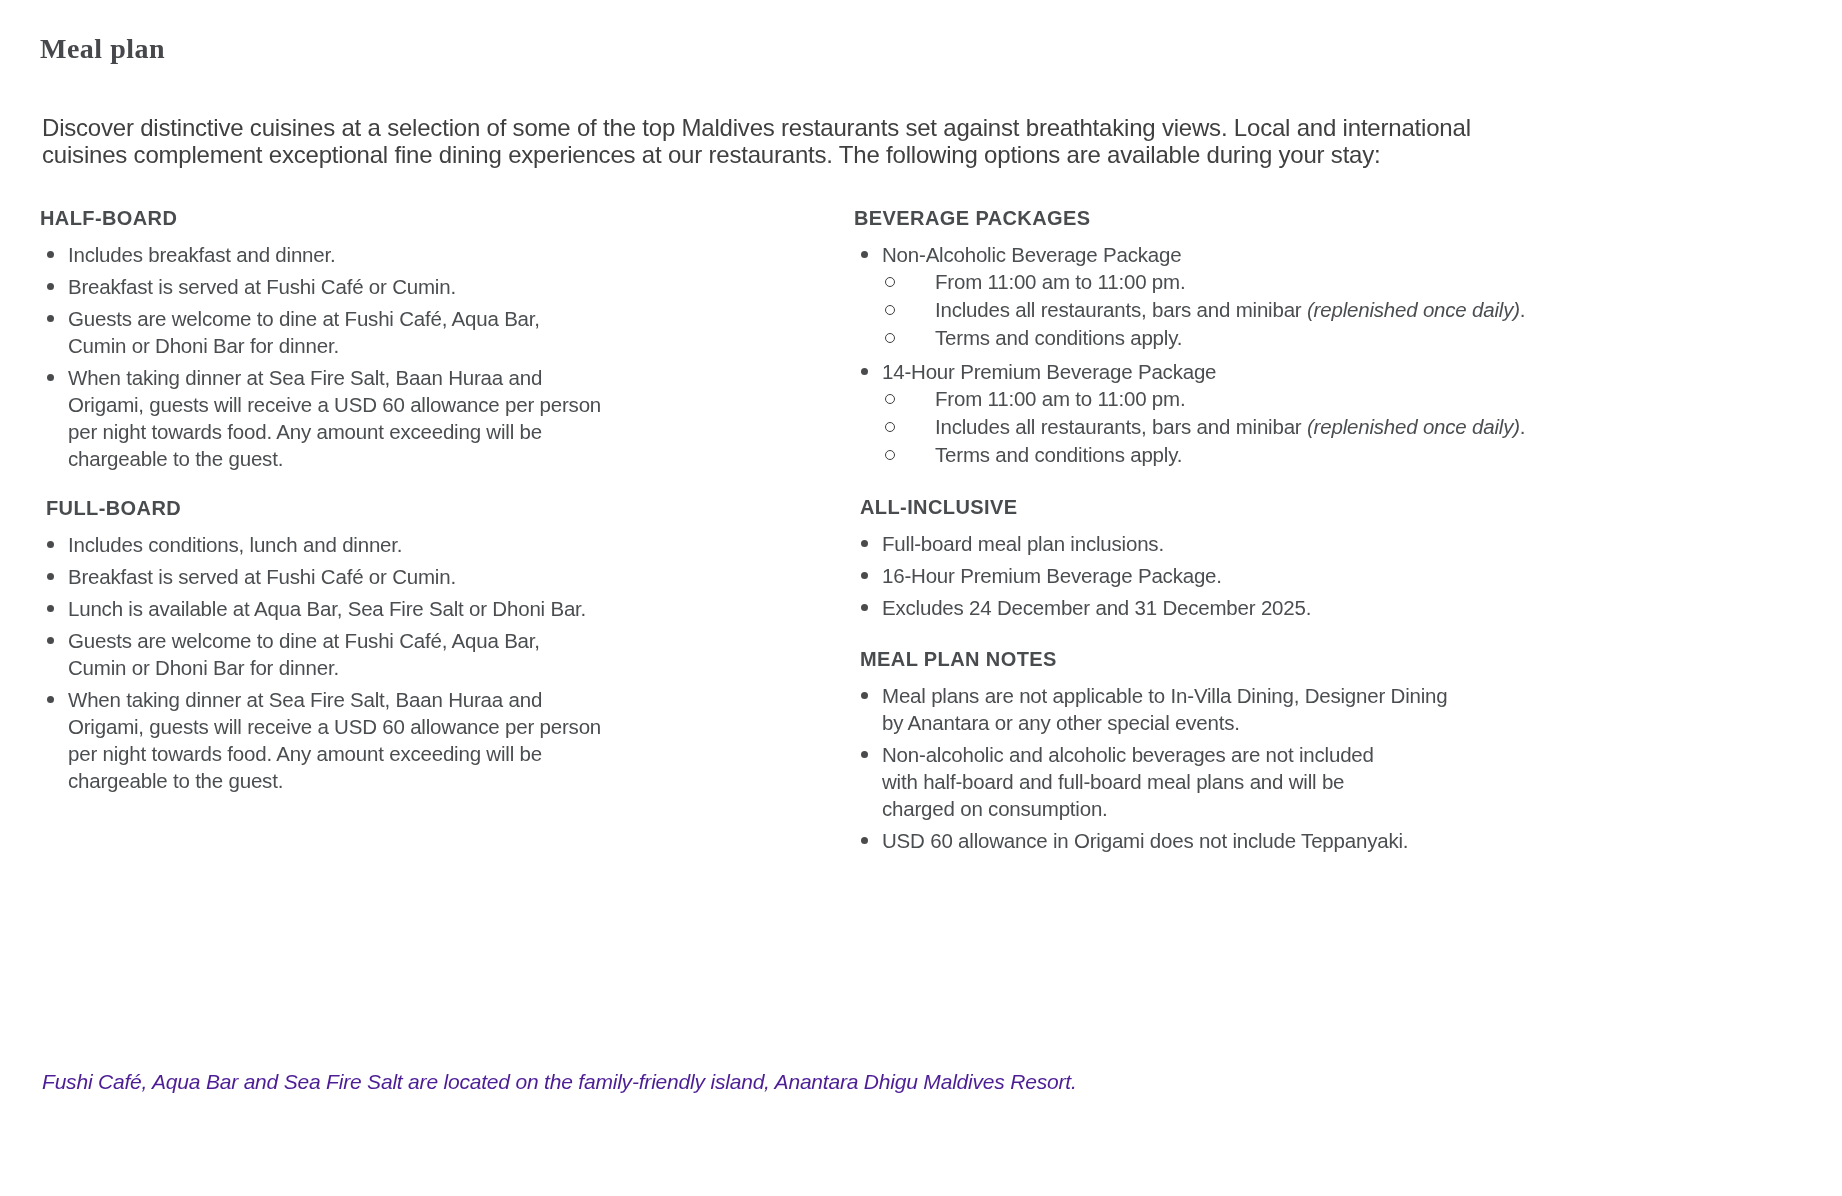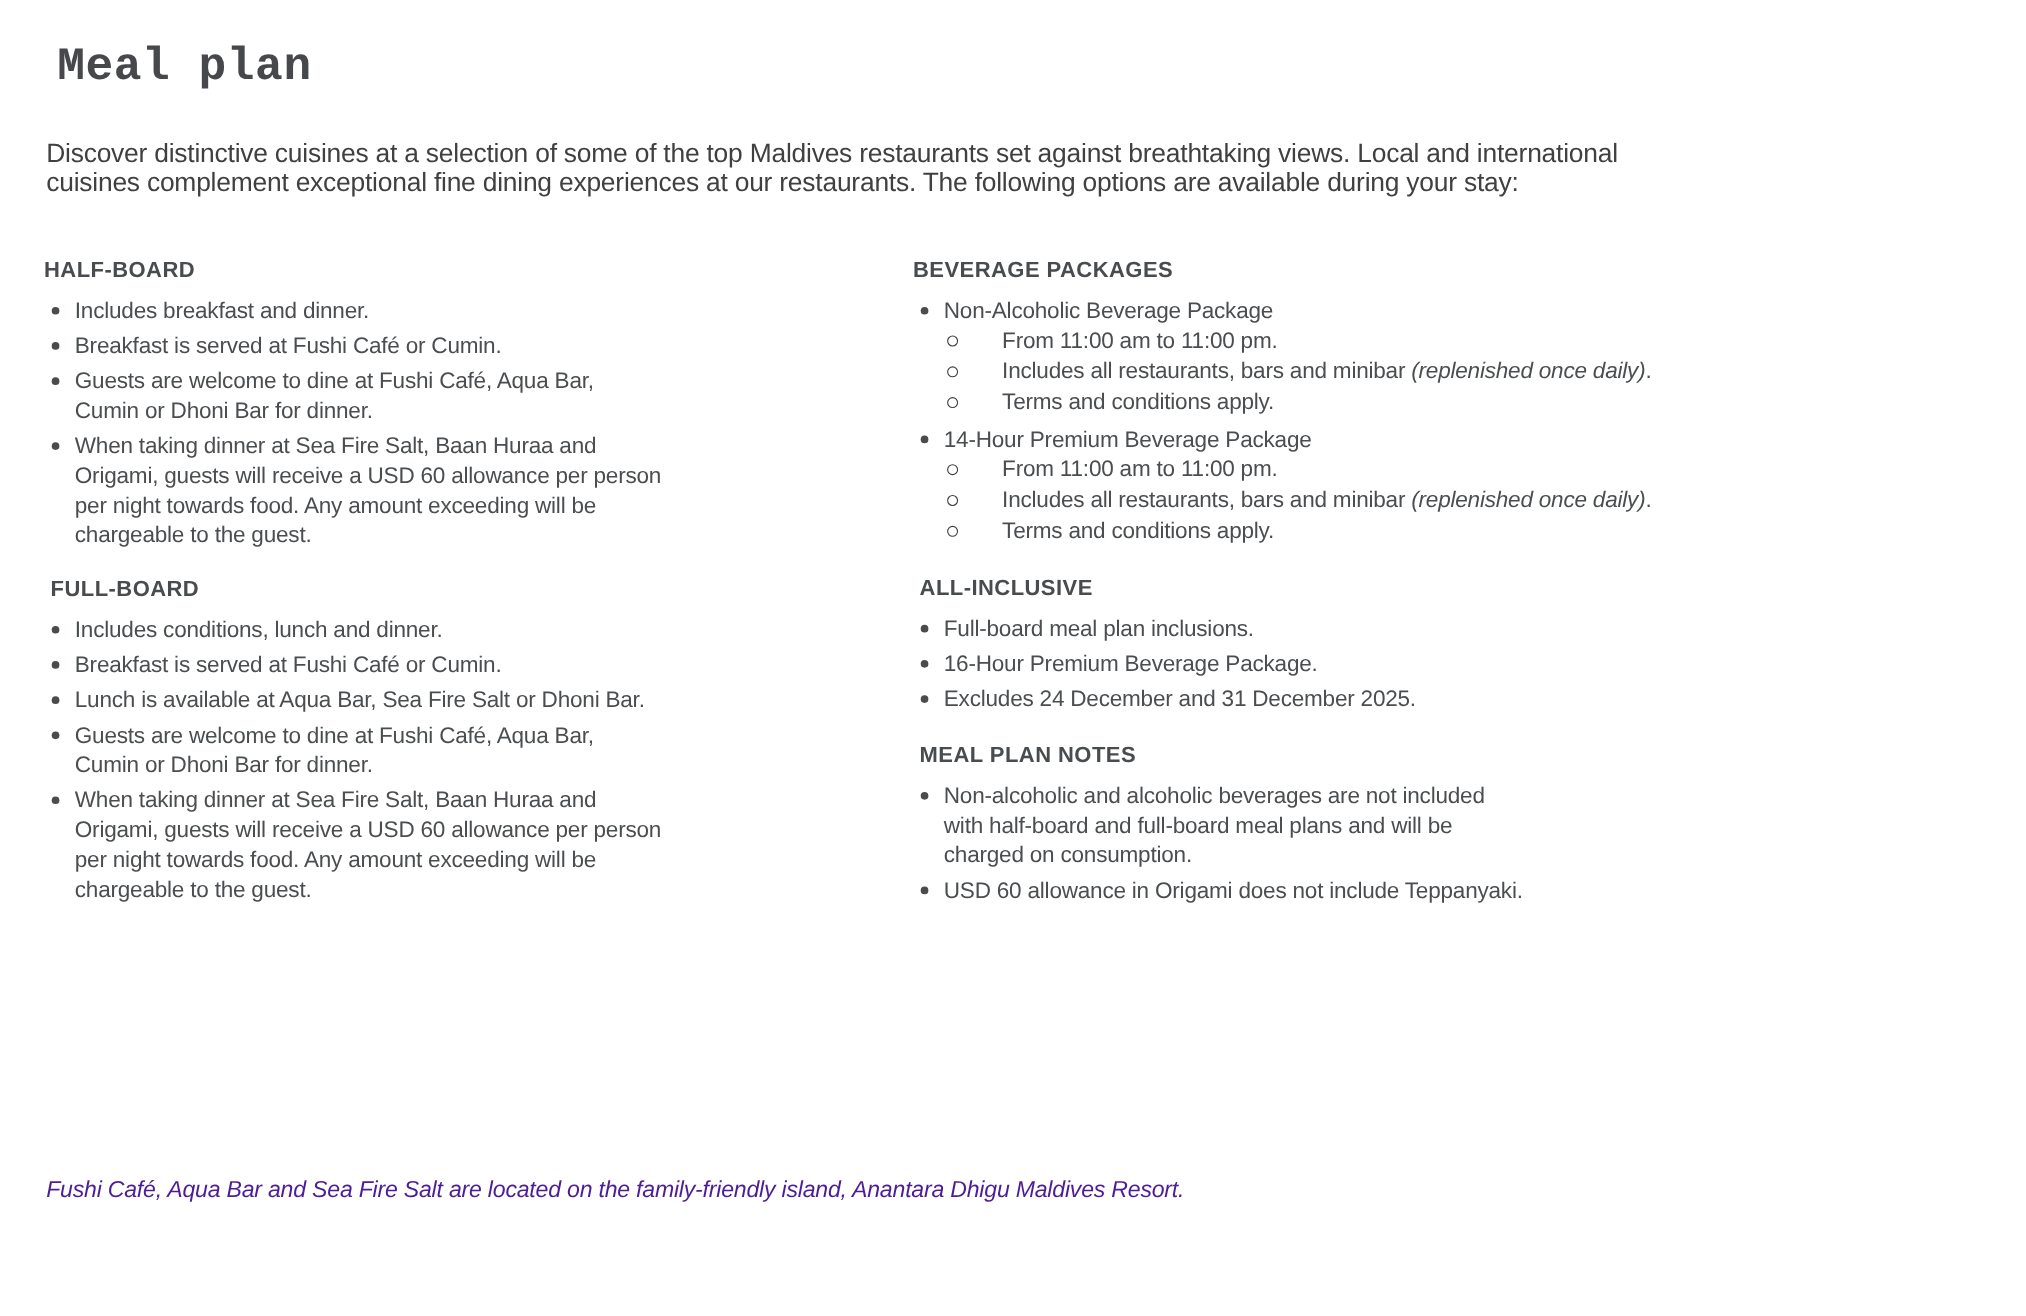--- a/index.html
+++ b/index.html
@@ -9,31 +9,31 @@
   *{box-sizing:border-box;}
   html,body{margin:0;padding:0;}
   body{
     width:1842px;height:1196px;position:relative;overflow:hidden;
     background:#ffffff;
     font-family:"Liberation Sans","DejaVu Sans",sans-serif;
     color:var(--text);
     padding:26px 40px 0 40px;
   }
   h1{
-    margin:12px;
-    font-family:Liberation Mono, monospace;
-    font-size:42px;line-height:46px;font-weight:700;
+    margin:0;
+    font-family:Liberation Serif, serif;
+    font-size:28px;line-height:46px;font-weight:700;
     color:var(--title);letter-spacing:0.5px;
   }
   .intro{
     margin:42px 0 0 2px;
     font-size:24px;line-height:27px;letter-spacing:-0.2px;
     color:#404040;white-space:pre-line;
   }
-  .columns{display:flex;margin-top:54px;align-items:flex-start;}
+  .columns{display:flex;margin-top:38px;align-items:flex-start;gap:24px;}
   .col-left{width:790px;flex:none;}
   .col-right{flex:1;min-width:0;}
   section h2{
     margin:0 0 11px 0;
     font-size:20px;line-height:24px;font-weight:700;
     letter-spacing:0.4px;color:#494c4e;
   }
   section h2.indent{margin-left:6px;}
   .sect-gap{margin-top:24px;}
   .sect-gap-r{margin-top:26px;}
@@ -203,20 +203,25 @@
             <span class="t">Excludes 24 December and 31 December 2025.</span>
           </li>
         </ul>
       </section>
 
       <section class="sect-gap-r">
         <h2 class="indent">MEAL PLAN NOTES</h2>
         <ul>
           <li class="b">
             <span class="disc"></span>
+            <span class="t">Meal plans are not applicable to In-Villa Dining, Designer Dining
+by Anantara or any other special events.</span>
+          </li>
+          <li class="b">
+            <span class="disc"></span>
             <span class="t">Non-alcoholic and alcoholic beverages are not included
 with half-board and full-board meal plans and will be
 charged on consumption.</span>
           </li>
           <li class="b">
             <span class="disc"></span>
             <span class="t">USD 60 allowance in Origami does not include Teppanyaki.</span>
           </li>
         </ul>
       </section>

